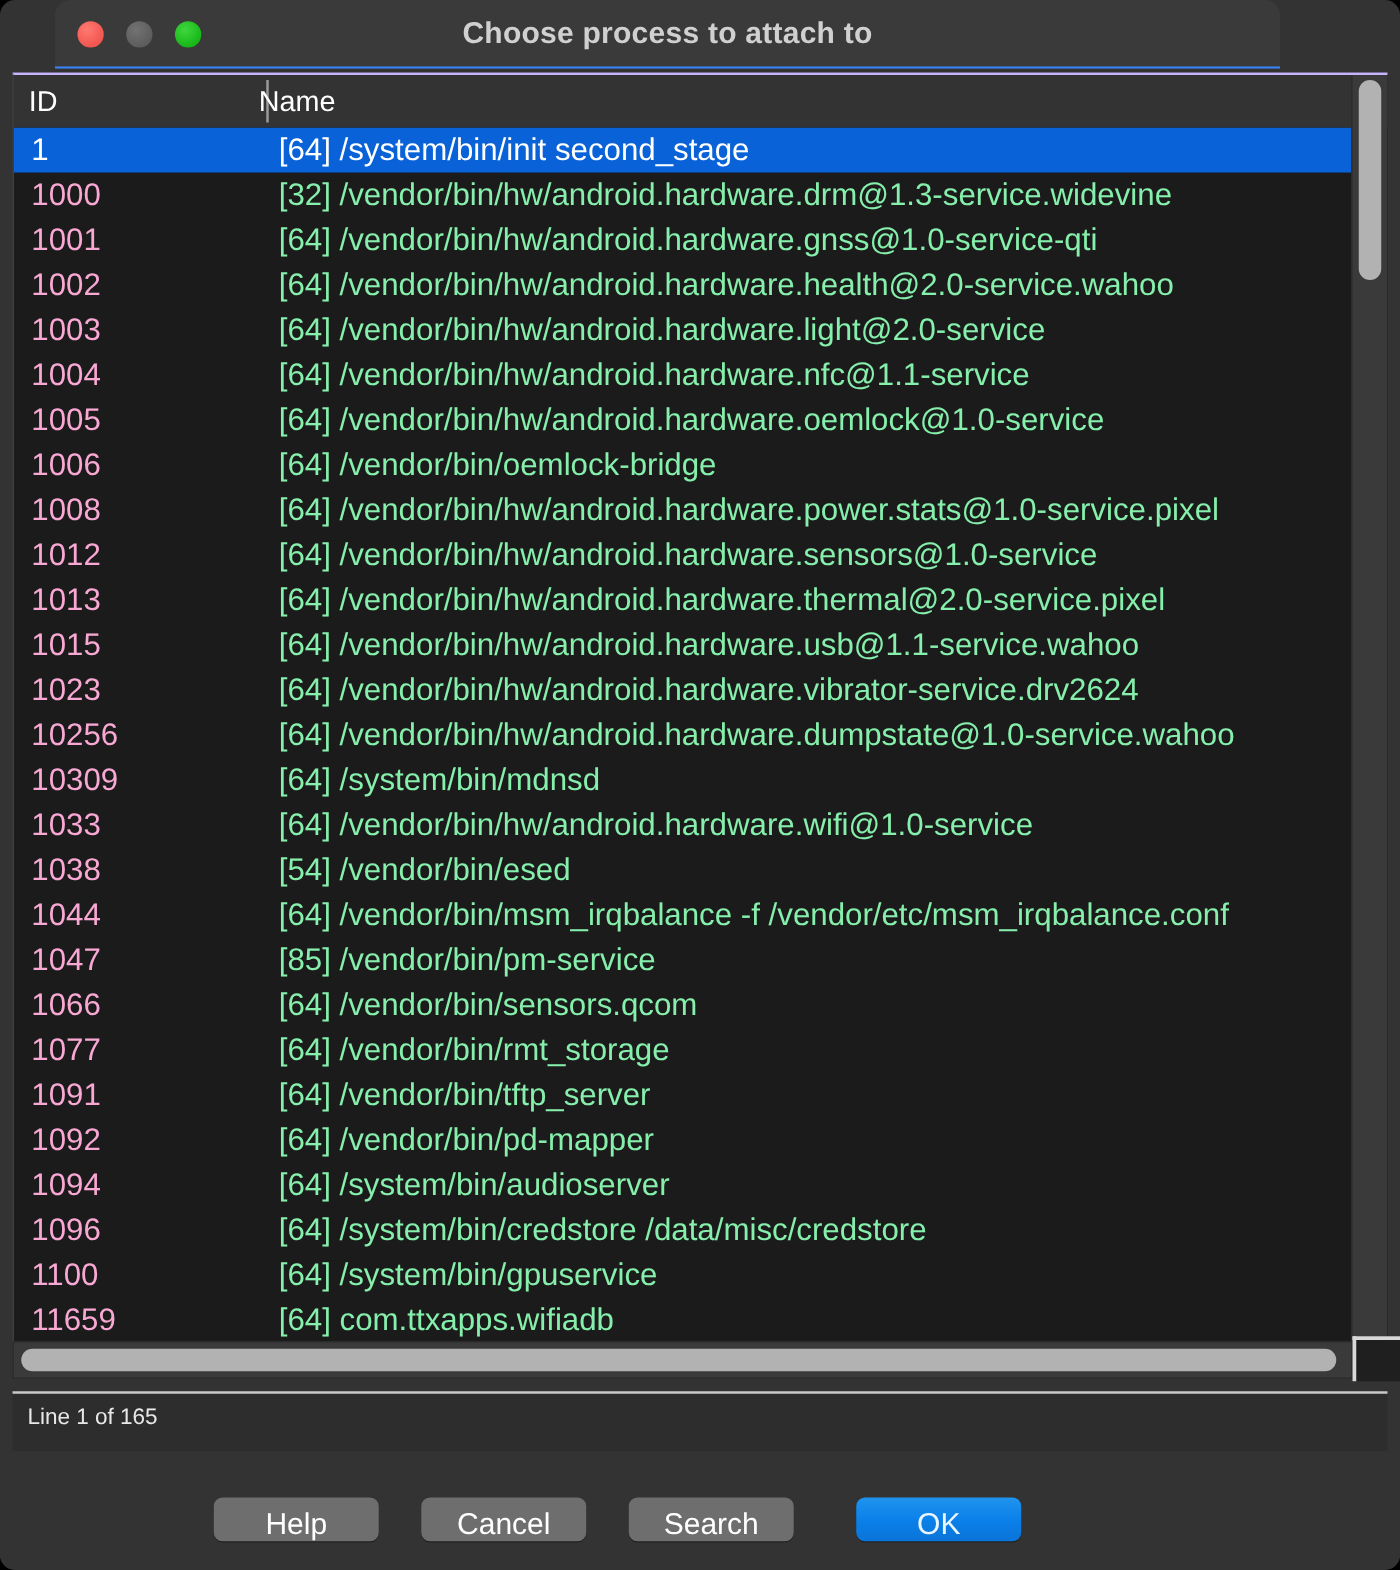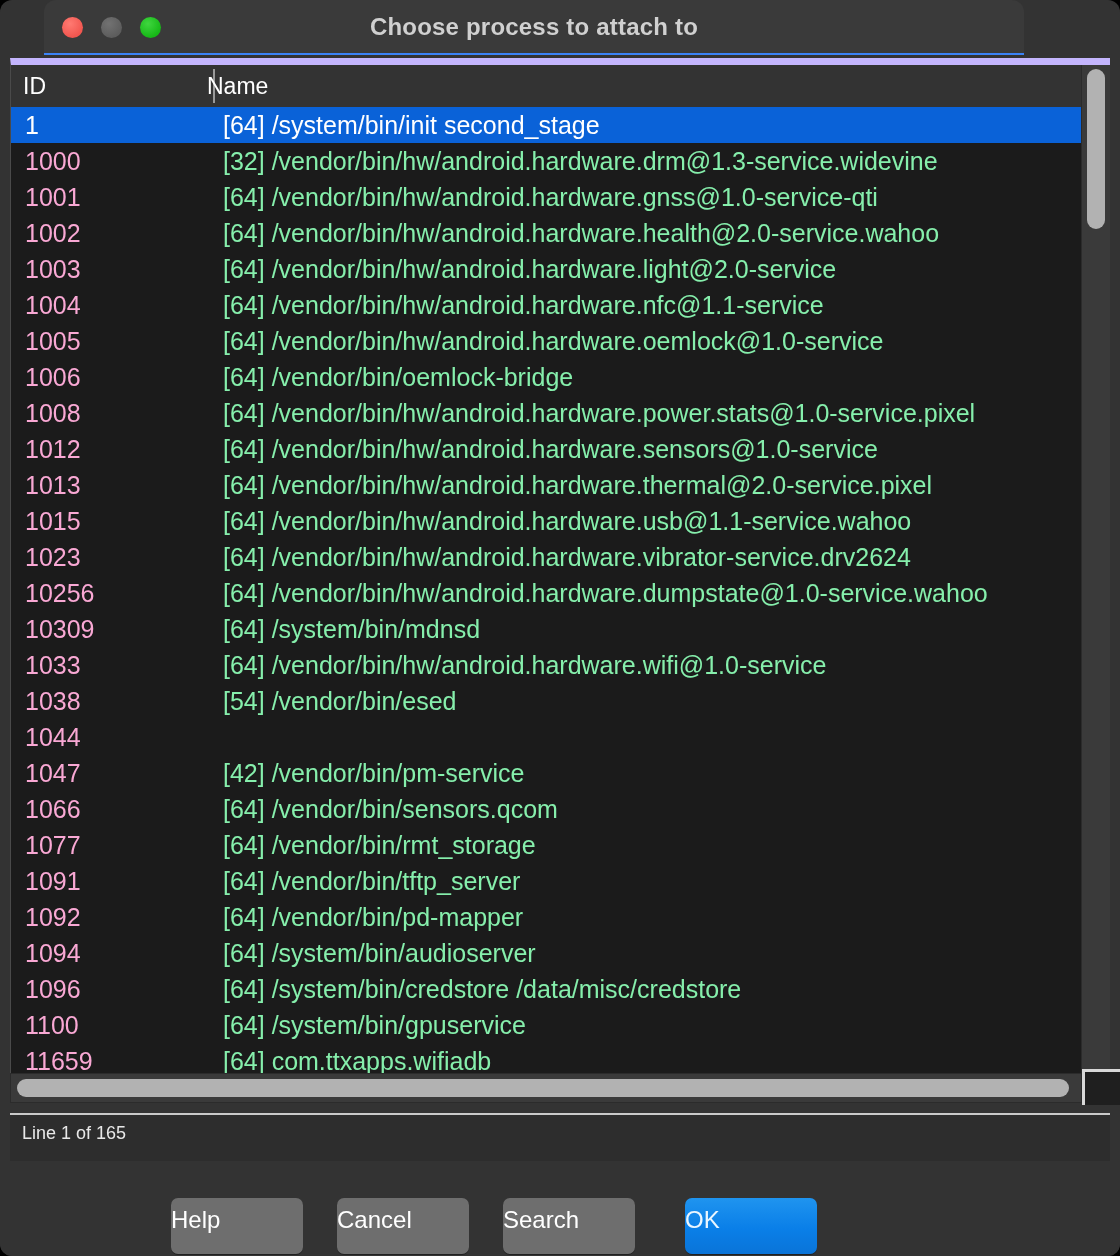--- a/index.html
+++ b/index.html
@@ -67,21 +67,21 @@
   
   .list-frame {
     position: absolute;
     left: 10px;
     top: 58px;
     width: 1100px;
     height: 1044px;
     background: #1b1b1b;
     box-sizing: border-box;
     border-left: 1px solid #4a4a4a;
-    border-top: 7px solid #c4b5fd;
+    border-top: 2px solid #c4b5fd;
     overflow: hidden;
   }
 
   
   .col-header {
     position: absolute;
     left: 0; top: 0;
     width: 1100px;
     height: 42px;
     background: #333333;
@@ -225,22 +225,23 @@
     left: 0; right: 0;
     top: 37px;
     display: flex;
     justify-content: center;
     gap: 34px;
     padding-right: 132px;
     box-sizing: border-box;
   }
   .btn {
     min-width: 132px;
-    height: 56px;
+    height: 35px;
     line-height: 44px;
+    text-align: center;
     border-radius: 7px;
     font-size: 24px;
     color: #ffffff;
     background: #6e6e6e;
     box-shadow: 0 1px 0 rgba(0,0,0,0.35);
     user-select: none;
   }
   .btn.primary {
     background: linear-gradient(180deg, #1f94ef 0%, #0a7fe8 55%, #0a74d8 100%);
     color: #eaf6ff;
@@ -333,24 +334,25 @@
         <div class="row">
           <div class="id">1033</div>
           <div class="nm">[64] /vendor/bin/hw/android.hardware.wifi@1.0-service</div>
         </div>
         <div class="row">
           <div class="id">1038</div>
           <div class="nm">[54] /vendor/bin/esed</div>
         </div>
         <div class="row">
           <div class="id">1044</div>
+          <div class="nm">[64] /vendor/bin/msm_irqbalance -f /vendor/etc/msm_irqbalance.conf</div>
         </div>
         <div class="row">
           <div class="id">1047</div>
-          <div class="nm">[42] /vendor/bin/pm-service</div>
+          <div class="nm">[85] /vendor/bin/pm-service</div>
         </div>
         <div class="row">
           <div class="id">1066</div>
           <div class="nm">[64] /vendor/bin/sensors.qcom</div>
         </div>
         <div class="row">
           <div class="id">1077</div>
           <div class="nm">[64] /vendor/bin/rmt_storage</div>
         </div>
         <div class="row">

